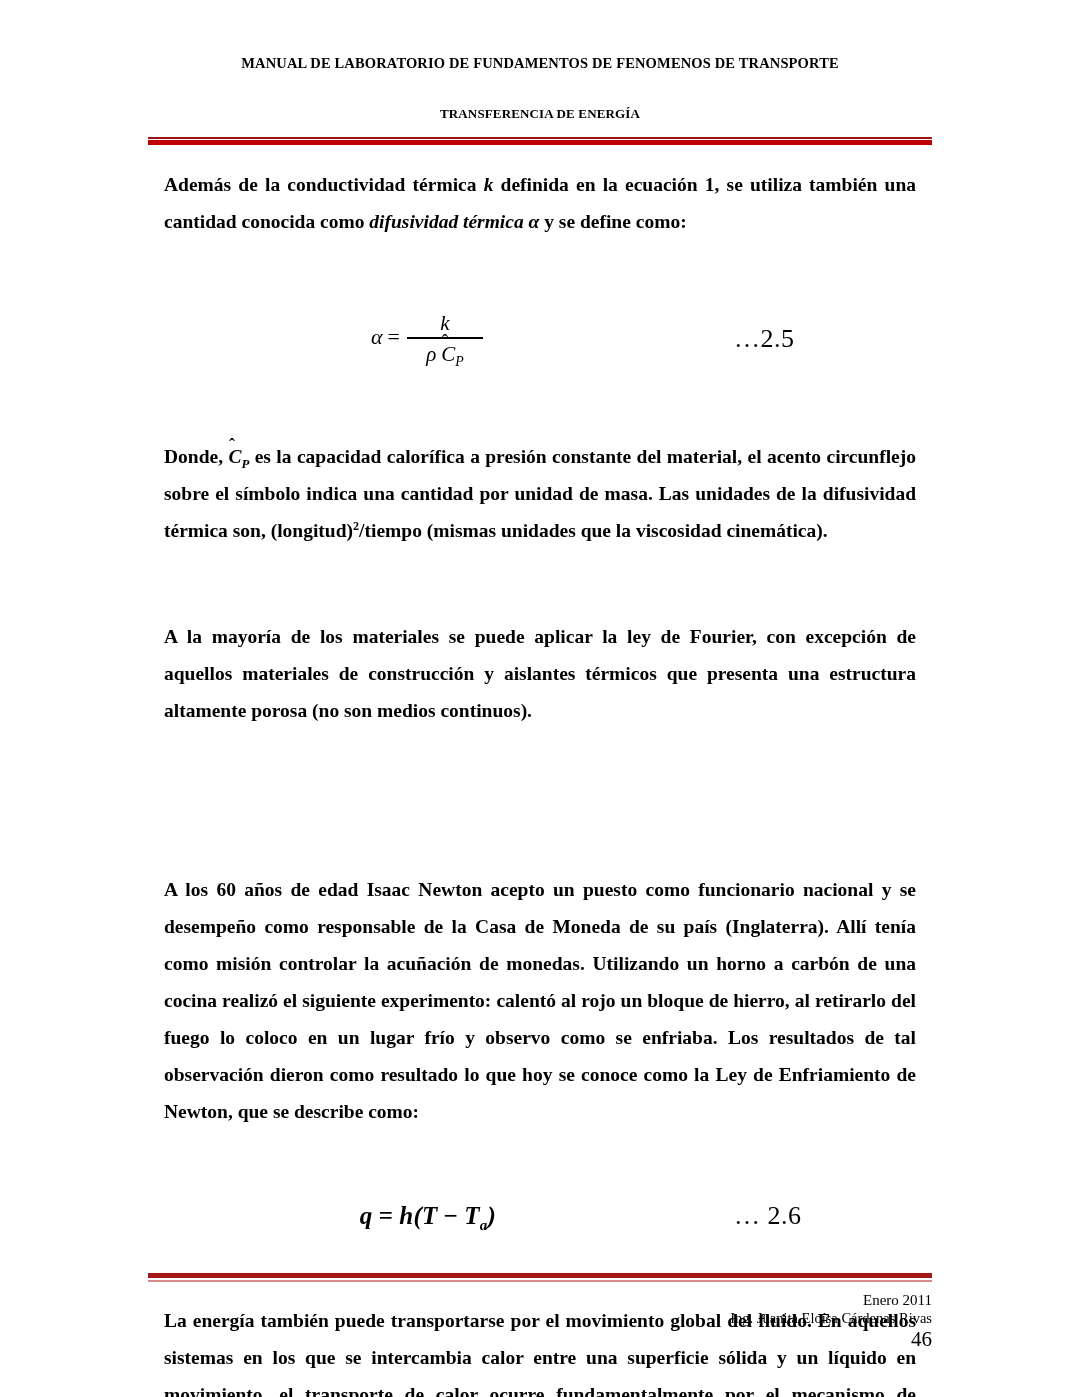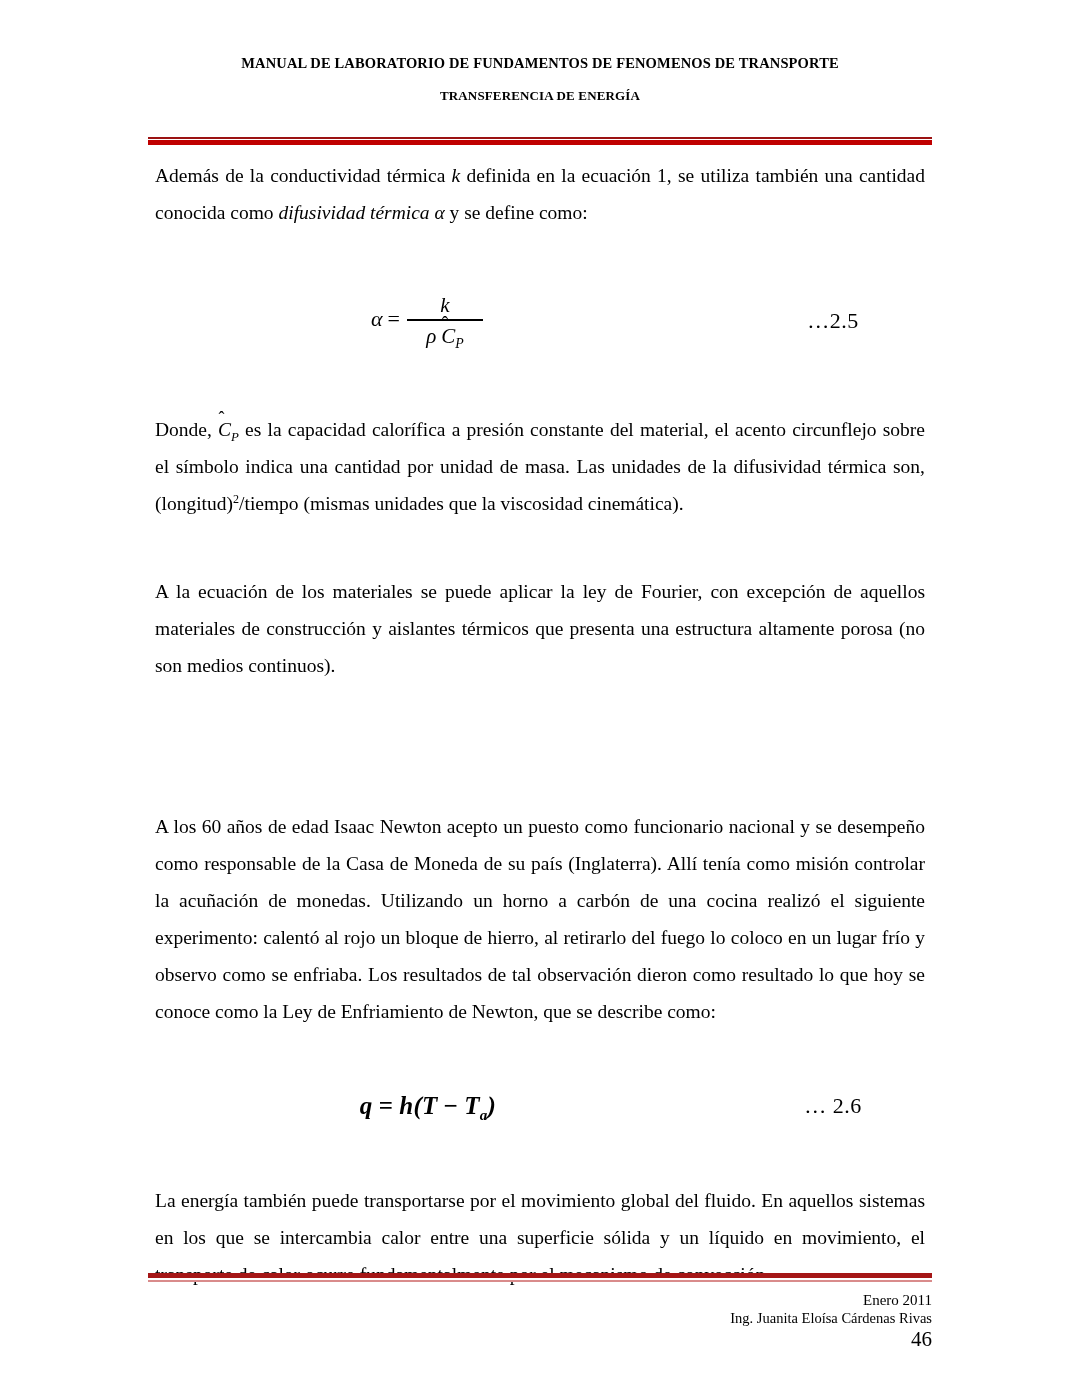--- a/index.html
+++ b/index.html
@@ -36,21 +36,21 @@
     font-weight: bold;
     font-size: 14.5px;
     letter-spacing: 0.15px;
     line-height: 1.2;
   }
   .header-line2 {
     text-align: center;
     font-weight: bold;
     font-size: 13px;
     letter-spacing: 0.15px;
-    margin-top: 16px;
+    margin-top: 34px;
   }
   .header-rule {
     position: absolute;
     left: 148px;
     top: 137px;
     width: 784px;
     height: 9px;
   }
   .header-rule .thin {
     height: 2px;
@@ -66,25 +66,26 @@
   }
 
   
   .content {
     position: absolute;
     left: 148px;
     top: 150px;
     width: 784px;
   }
   p.body-par {
-    margin: 7px;
+    margin: 16px;
     font-size: 19.5px;
     line-height: 37px;
     text-align: justify;
     text-justify: inter-word;
+    font-weight: bold;
   }
   .spacer-par { height: 37px; }
   .spacer-half { height: 18px; }
 
   i.it { font-style: italic; }
   sup.sup { font-size: 0.62em; vertical-align: super; line-height: 0; }
 
   
   .chatp {
     display: inline-block;
@@ -116,22 +117,22 @@
     align-items: center;
   }
   .eq-body {
     width: 560px;
     display: flex;
     justify-content: center;
     align-items: center;
   }
   .eq-tag {
     flex: 1;
-    text-align: center;
-    font-size: 22px;
+    text-align: left;
+    font-size: 26px;
     padding-left: 26px;
     letter-spacing: 0.5px;
   }
   .math {
     font-family: "Liberation Serif", serif;
     font-style: italic;
     font-size: 22px;
   }
   .mathop { font-style: normal; padding: 0 5px; }
 
@@ -254,21 +255,21 @@
       </div>
     </div>
 
     <div class="spacer-par"></div>
     <div class="spacer-half"></div>
 
     <p class="body-par"><span>Donde, </span><span class="chatp"><span class="hatmark">ˆ</span><span>C</span><span class="subp">P</span></span><span> es la capacidad calorífica a presión constante del material, el acento circunflejo sobre el símbolo indica una cantidad por unidad de masa. Las unidades de la difusividad térmica son, (longitud)</span><sup class="sup">2</sup><span>/tiempo (mismas unidades que la viscosidad cinemática).</span></p>
 
     <div class="spacer-par"></div>
 
-    <p class="body-par">A la ecuación de los materiales se puede aplicar la ley de Fourier, con excepción de aquellos materiales de construcción y aislantes térmicos que presenta una estructura altamente porosa (no son medios continuos).</p>
+    <p class="body-par">A la mayoría de los materiales se puede aplicar la ley de Fourier, con excepción de aquellos materiales de construcción y aislantes térmicos que presenta una estructura altamente porosa (no son medios continuos).</p>
 
     <div class="spacer-par"></div>
     <div class="spacer-half"></div>
 
 
     <div class="spacer-par"></div>
     <div class="spacer-half"></div>
 
     <p class="body-par">A los 60 años de edad Isaac Newton acepto un puesto como funcionario nacional y se desempeño como responsable de la Casa de Moneda de su país (Inglaterra). Allí tenía como misión controlar la acuñación de monedas. Utilizando un horno a carbón de una cocina realizó el siguiente experimento: calentó al rojo un bloque de hierro, al retirarlo del fuego lo coloco en un lugar frío y observo como se enfriaba. Los resultados de tal observación dieron como resultado lo que hoy se conoce como la Ley de Enfriamiento de Newton, que se describe como:</p>
 

